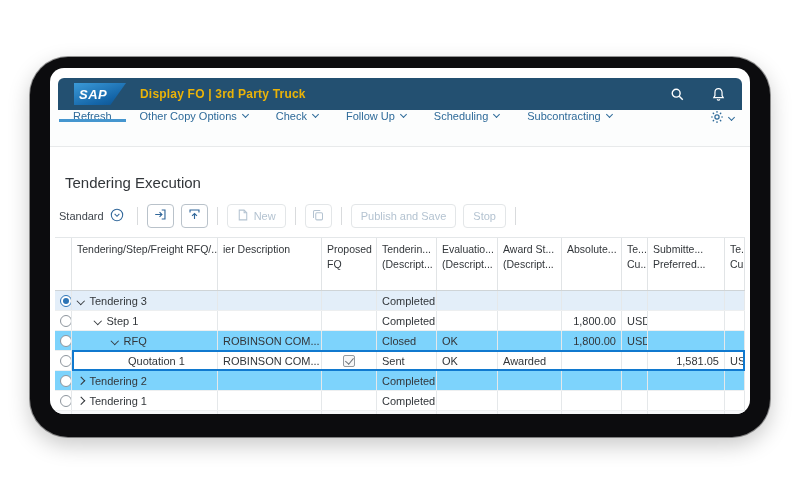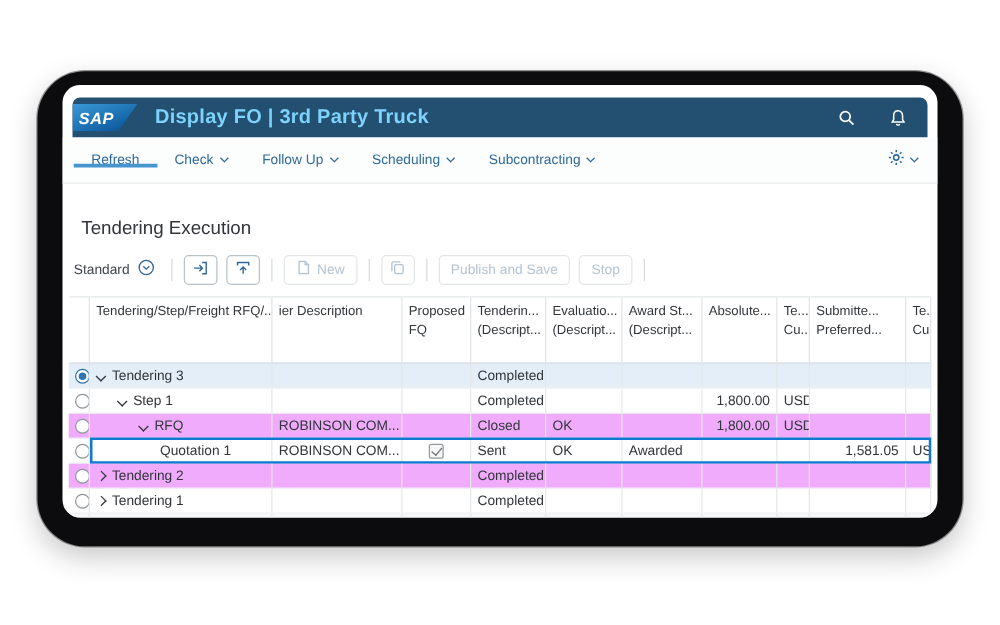--- a/index.html
+++ b/index.html
@@ -8,30 +8,30 @@
 
   
   .device { position:absolute; left:30px; top:57px; width:740px; height:380px;
             background:#0c0c0e; border-radius:38px;
             box-shadow:0 8px 22px rgba(0,0,0,.22), 0 0 0 1px #9a9a9a; }
   .screen { position:absolute; left:20px; top:11px; width:700px; height:346px;
             background:#ffffff; border-radius:14px; overflow:hidden; }
 
   
   .app-header { margin:10px 8px 0 8px; height:32px; background:#235071; border-radius:6px 6px 0 0;
-                display:flex; align-items:center; padding:0 16px 0 0; }
+                display:flex; align-items:center; padding:0 16px 0 16px; }
   .sap-logo { width:52px; height:22px; background:linear-gradient(160deg,#3b9ad8 0%,#1465a8 70%,#0d4f8b 100%);
               clip-path:polygon(0 0,100% 0,70% 100%,0 100%); display:flex; align-items:center; }
   .sap-logo span { color:#fff; font-weight:bold; font-style:italic; font-size:13px; letter-spacing:.5px; padding-left:5px; }
-  .app-title { color:#7dd3fc; font-size:16px; font-weight:bold; margin-left:14px; letter-spacing:.2px; }
+  .app-title { color:#eab308; font-size:12px; font-weight:bold; margin-left:14px; letter-spacing:.2px; }
   .header-icons { margin-left:auto; display:flex; align-items:center; gap:26px; }
   .hicon svg { display:block; }
 
   
-  .tabbar { height:37px; background:#fcfdfd; border-bottom:1px solid #e8eaeb; display:flex; align-items:center; padding:0 16px 0 9px; }
+  .tabbar { height:37px; background:#fcfdfd; border-bottom:1px solid #e8eaeb; display:flex; align-items:flex-start; padding:0 16px 0 9px; }
   .tab { position:relative; display:flex; align-items:center; gap:6px; padding:0 14px; font-size:11px; color:#2e6a99; cursor:default; }
   .tab .chev { width:5px; height:5px; border-width:0 1.4px 1.4px 0; margin-top:-3px; }
   .tab.active::after { content:""; position:absolute; left:0; right:0; bottom:0; height:3px; background:#4596cf; }
   .gear-btn { margin-left:auto; display:flex; align-items:center; gap:5px; color:#2e6a99; }
   .gear-btn .chev { width:5px; height:5px; border-width:0 1.4px 1.4px 0; margin-top:-3px; }
 
   .chev { display:inline-block; border-style:solid; border-color:currentColor;
           border-width:0 1.6px 1.6px 0; transform:rotate(45deg); }
   .chev.right { transform:rotate(-45deg); }
 
@@ -48,21 +48,21 @@
   .btn.disabled { border-color:#e3e6e8; color:#b4c3d1; }
   .btn.primary { border-color:#77828d; color:#32363a; }
   .btn .chev { width:5px; height:5px; margin-top:-2px; margin-left:3px; border-width:0 1.5px 1.5px 0; }
 
   
   .table { margin:8px 5px 0 5px; font-size:11px; color:#32363a; }
   .grid { display:grid; grid-template-columns:17px 146px 104px 55px 60px 61px 64px 60px 26px 77px minmax(14px,1fr); }
   .thead { height:54px; border-top:1px solid #e4e7e9; border-bottom:1px solid #cfd4d7; }
   .th { font-size:10.5px; line-height:1.4; padding:4px 5px; color:#32363a; border-right:1px solid #e1e4e6; overflow:hidden; white-space:nowrap; }
   .tr { height:20px; position:relative; border-bottom:1px solid #edeff0; background:#fff; }
-  .tr.alt { background:#f0abfc; }
+  .tr.alt { background:#7dd3fc; }
   .tr.sel { background:#e3eef9; }
   .td { display:flex; align-items:center; padding:0 5px; border-right:1px solid #e5e8ea; overflow:hidden; white-space:nowrap; }
   .td.num { justify-content:flex-end; }
   .td.tree { gap:6px; padding-right:2px; }
   .tr.hl::after { content:""; position:absolute; left:17px; right:0; top:-1px; bottom:-1px;
                   border:2px solid #1079cf; pointer-events:none; }
   .tree .chev { width:5.5px; height:5.5px; border-width:0 1.5px 1.5px 0; flex:none; }
   .radio { width:12px; height:12px; border:1px solid #8d959d; border-radius:50%; background:#fff; margin:0 auto; flex:none; }
   .radio.on { border-color:#2d74b5; display:flex; align-items:center; justify-content:center; }
   .radio.on::after { content:""; width:6px; height:6px; border-radius:50%; background:#2d74b5; }
@@ -99,20 +99,24 @@
           </span>
         </div>
       </div>
 
       <div class="tabbar">
         <div id="tabs" style="display:flex;align-items:stretch;">
             <div class="tab active">
               <span>Refresh</span>
             </div>
             <div class="tab">
+              <span>Other Copy Options</span>
+              <span class="chev"></span>
+            </div>
+            <div class="tab">
               <span>Check</span>
               <span class="chev"></span>
             </div>
             <div class="tab">
               <span>Follow Up</span>
               <span class="chev"></span>
             </div>
             <div class="tab">
               <span>Scheduling</span>
               <span class="chev"></span>

